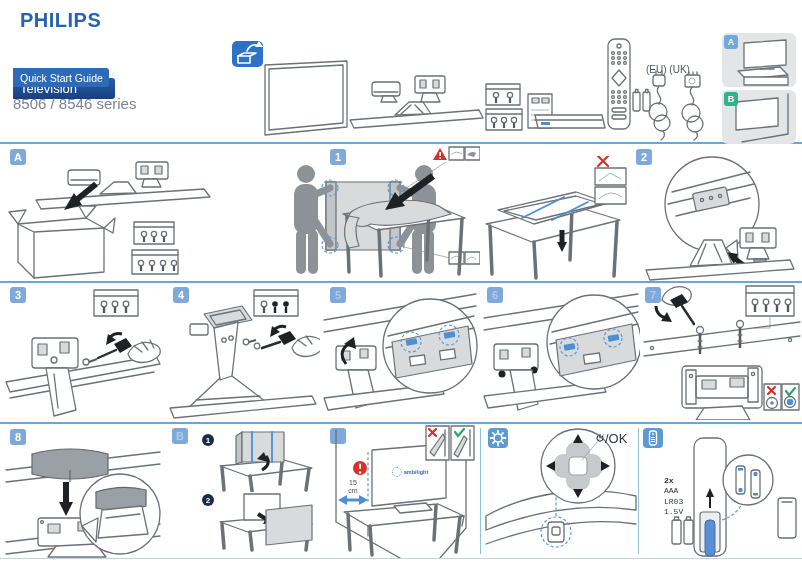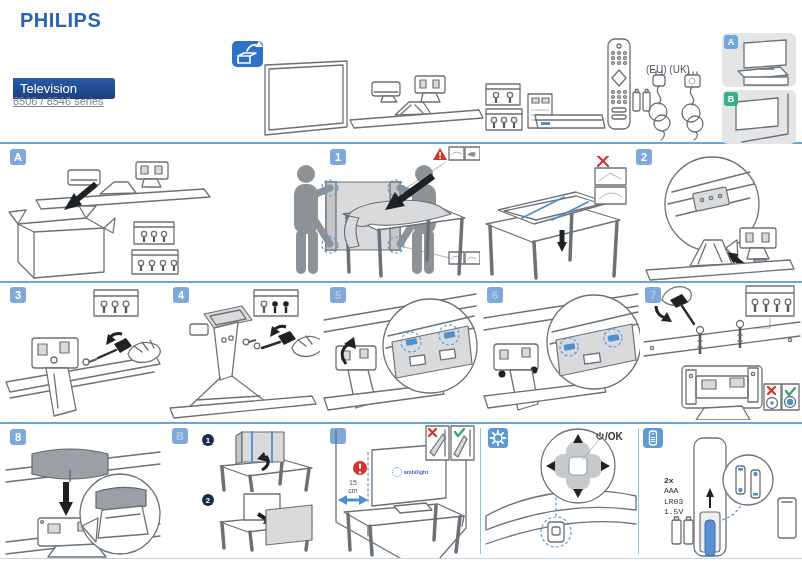--- a/index.html
+++ b/index.html
@@ -5,43 +5,43 @@
   html,body{margin:0;padding:0;background:#fff;}
   .page{position:relative;width:802px;height:567px;background:#fff;overflow:hidden;
         font-family:"Liberation Sans","DejaVu Sans",sans-serif;}
   .abs{position:absolute;}
   
   .brand{left:20px;top:9px;font-size:20px;font-weight:800;color:#2763b4;letter-spacing:.5px;text-align:right;}
   .bar{color:#fff;display:flex;align-items:center;padding-left:7px;border-radius:0 3px 3px 0;}
   .bar-tv{left:13px;top:44px;width:95px;height:21px;font-size:13px;
           background:linear-gradient(#2a5ca6,#17407f);margin-top:34px;}
   .bar-qsg{left:13px;top:68px;width:89px;height:19px;font-size:10.5px;background:#2d6ab7;}
-  .series{left:13px;top:95px;font-size:11px;color:#7d848b;text-decoration:underline;}
+  .series{left:13px;top:95px;font-size:15px;color:#7d848b;}
   
   .hline{position:absolute;left:0;width:802px;background:#6aa6dc;}
   .vline{position:absolute;width:1px;background:#92c6d6;}
   
   .badge{position:absolute;width:16px;height:16px;background:#7fa9da;border-radius:3px;
          color:#fff;font-size:11px;font-weight:bold;display:flex;align-items:center;
          justify-content:center;}
   .badge.faint{color:rgba(255,255,255,.38);}
   .mini-badge{position:absolute;width:14px;height:14px;border-radius:3px;color:#fff;
          font-size:9px;font-weight:bold;display:flex;align-items:center;justify-content:center;}
   .dot{position:absolute;width:12px;height:12px;border-radius:50%;background:#1b2b4a;color:#fff;
        font-size:8px;font-weight:bold;display:flex;align-items:center;justify-content:center;}
   .optpanel{position:absolute;width:74px;height:54px;background:#e3e5e7;border-radius:6px;}
   
   .euuk{left:646px;top:64px;font-size:10px;color:#4c5560;}
   .dist{left:345px;top:479px;font-size:7px;color:#4a4f54;line-height:1.1;text-align:center;}
   .amblogo{left:384px;top:467px;width:52px;display:flex;gap:2px;align-items:center;
            justify-content:center;}
   .amblogo .ring{width:8px;height:8px;border:1px dotted #4d8fd1;border-radius:50%;}
   .amblogo .txt{font-size:5.5px;color:#3a6abf;font-weight:bold;}
-  .oklabel{left:596px;top:431px;display:flex;align-items:center;gap:1px;font-size:10px;
-           color:#2f3438;font-weight:bold;}
+  .oklabel{left:596px;top:431px;display:flex;align-items:center;gap:1px;font-size:13px;
+           color:#2f3438;font-weight:normal;}
   .batttext{left:664px;top:476px;font-size:8px;color:#2f3438;line-height:1.3;font-family:Liberation Mono, monospace;}
   .batttext .b{font-weight:bold;}
   
   svg .s{fill:none;stroke:#6b7176;stroke-width:1.3;stroke-linecap:round;stroke-linejoin:round;}
   svg .thin{fill:none;stroke:#9aa0a5;stroke-width:.8;}
   svg .f{fill:#fff;stroke:#6b7176;stroke-width:1.3;stroke-linejoin:round;}
   svg .g{fill:#d8dadc;stroke:#6b7176;stroke-width:1.2;stroke-linejoin:round;}
   svg .g2{fill:#c3c6c9;stroke:#6b7176;stroke-width:1.2;}
   svg .g3{fill:#9aa0a5;stroke:#60666b;stroke-width:1.2;}
   svg .sil{fill:#8d9297;stroke:none;}
@@ -56,20 +56,21 @@
   svg .wln{fill:none;stroke:#fff;stroke-width:1.6;stroke-linecap:round;stroke-linejoin:round;}
   svg .drk{stroke:#2a2d30;stroke-width:2.4;fill:none;stroke-linecap:round;}
 </style>
 </head>
 <body>
 
 <div class="page">
 
   <div class="abs brand">PHILIPS</div>
   <div class="abs bar bar-tv">Television</div>
+  <div class="abs bar bar-qsg">Quick Start Guide</div>
   <div class="abs series">8506 / 8546 series</div>
 
   <div class="hline" style="top:142px;height:2px;"></div>
   <div class="hline" style="top:281px;height:2px;"></div>
   <div class="hline" style="top:422px;height:2px;"></div>
   <div class="hline" style="top:558px;height:1px;background:#c0d4e2;"></div>
   <div class="vline" style="left:480px;top:428px;height:126px;"></div>
   <div class="vline" style="left:638px;top:428px;height:126px;"></div>
 
   <svg class="abs" style="left:225px;top:30px;" width="490" height="112" viewBox="0 0 490 112">

